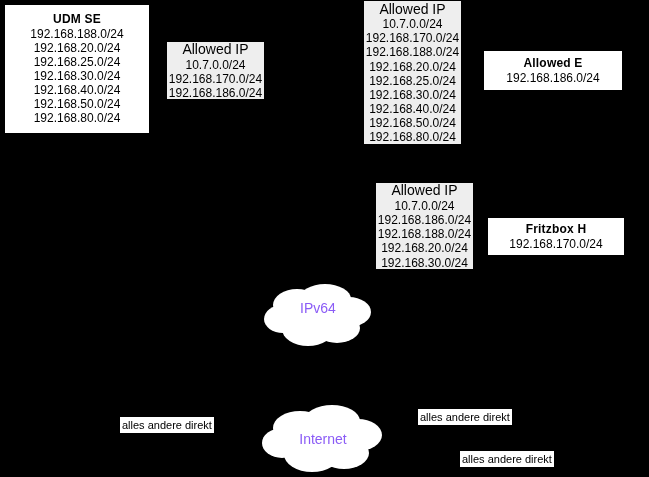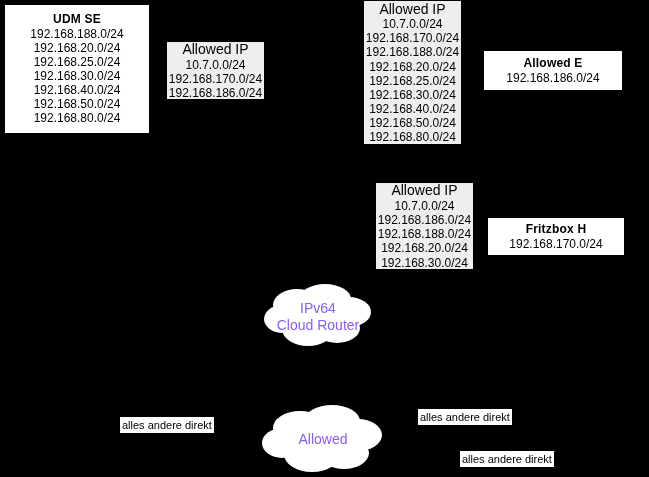--- a/index.html
+++ b/index.html
@@ -135,38 +135,37 @@
         <ellipse cx="62" cy="16" rx="26" ry="15"></ellipse>
         <ellipse cx="86" cy="29" rx="22" ry="15"></ellipse>
         <ellipse cx="20" cy="36" rx="19" ry="14"></ellipse>
         <ellipse cx="45" cy="46" rx="26" ry="17"></ellipse>
         <ellipse cx="74" cy="45" rx="23" ry="15"></ellipse>
         <rect x="18" y="20" width="74" height="28"></rect>
       </g>
     </svg>
     <div class="cloud-label" style="top:17px;">
       <div>IPv64</div>
-      <div>Cloud Router</div>
     </div>
   </div>
 
   <div class="cloud" style="left:262px; top:404px; width:122px; height:70px;">
     <svg width="122" height="70" viewBox="0 0 122 70">
       <g fill="#ffffff">
         <ellipse cx="38" cy="24" rx="27" ry="17"></ellipse>
         <ellipse cx="70" cy="17" rx="28" ry="16"></ellipse>
         <ellipse cx="96" cy="31" rx="24" ry="16"></ellipse>
         <ellipse cx="20" cy="39" rx="20" ry="15"></ellipse>
         <ellipse cx="50" cy="50" rx="28" ry="18"></ellipse>
         <ellipse cx="82" cy="49" rx="25" ry="16"></ellipse>
         <rect x="18" y="22" width="82" height="30"></rect>
       </g>
     </svg>
     <div class="cloud-label" style="top:27px;">
-      <div>Allowed</div>
+      <div>Internet</div>
     </div>
   </div>
 
   <div class="edge-label" style="left:120px; top:417px;">alles andere direkt</div>
 
   <div class="edge-label" style="left:418px; top:409px;">alles andere direkt</div>
 
   <div class="edge-label" style="left:460px; top:451px;">alles andere direkt</div>
 
 </div>

